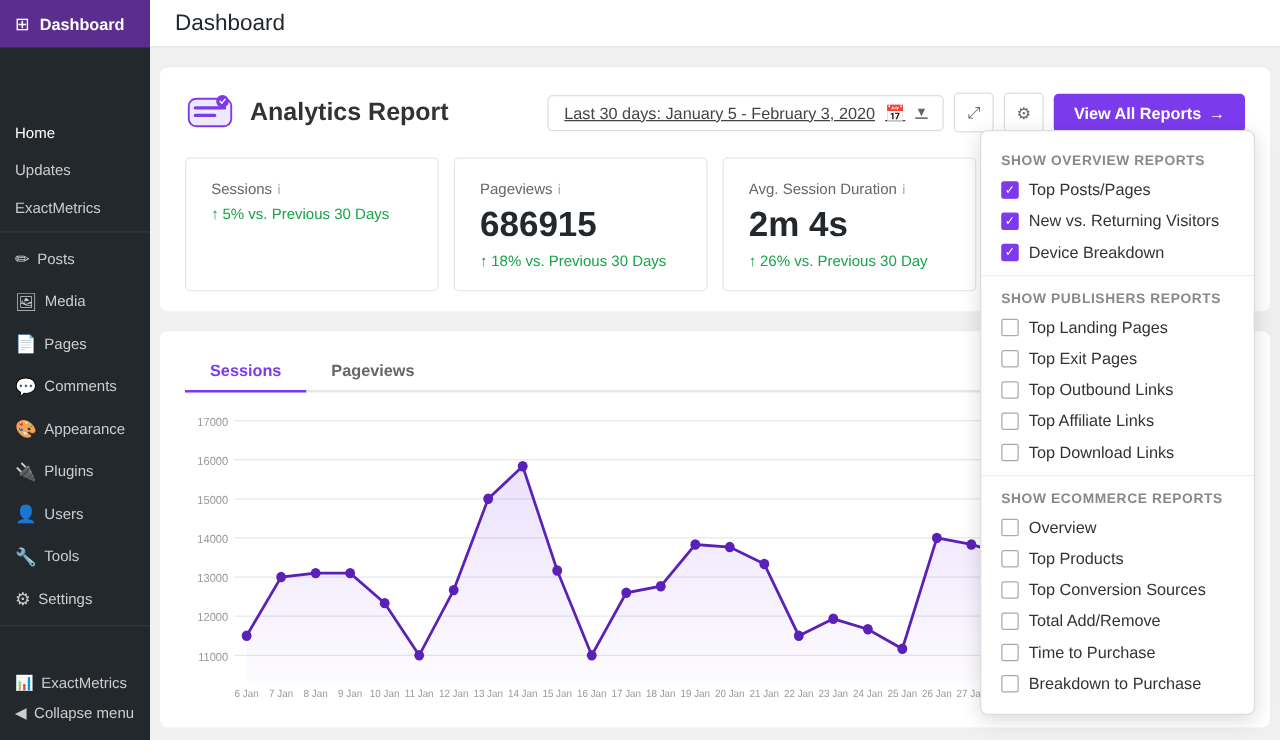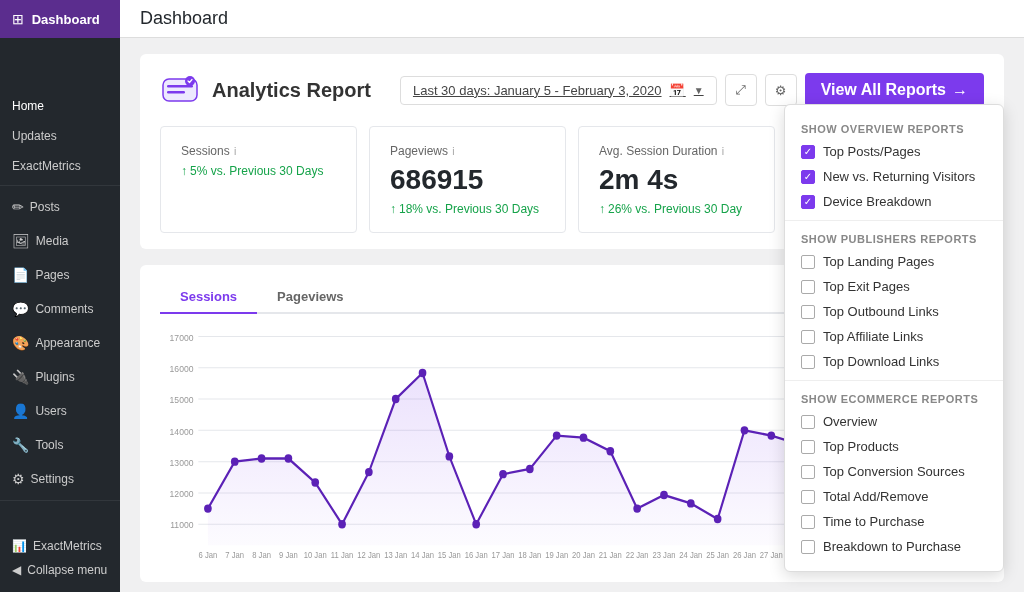--- a/index.html
+++ b/index.html
@@ -17,32 +17,32 @@
     .sidebar-section-item { display: flex; align-items: center; gap: 6px; padding: 9px 12px; color: #ccc; font-size: 12px; cursor: pointer; }
     .sidebar-section-item .icon { font-size: 14px; }
     .sidebar-divider { height: 1px; background: #32373c; margin: 4px 0; }
     .sidebar-bottom { margin-top: auto; padding: 10px 12px; }
     .sidebar-bottom-item { color: #ccc; font-size: 12px; padding: 5px 0; cursor: pointer; display: flex; align-items: center; gap: 6px; }
 
     
     .main { flex: 1; display: flex; flex-direction: column; overflow: hidden; }
     .main-header { background: white; padding: 0 20px; height: 38px; display: flex; align-items: center; border-bottom: 1px solid #ddd; }
     .main-header-title { font-size: 18px; font-weight: 400; color: #23282d; }
-    .main-content { flex: 1; padding: 16px 20px; overflow: hidden; position: relative; }
+    .main-content { flex: 1; padding: 16px 8px; overflow: hidden; position: relative; }
 
     
     .analytics-card { background: white; border-radius: 6px; padding: 16px 20px; margin-bottom: 16px; }
     .analytics-header { display: flex; align-items: center; justify-content: space-between; margin-bottom: 16px; }
     .analytics-title-group { display: flex; align-items: center; gap: 12px; }
     .analytics-logo { width: 40px; height: 40px; display: flex; align-items: center; justify-content: center; }
     .analytics-title { font-size: 20px; font-weight: 700; color: #333; }
     .analytics-controls { display: flex; align-items: center; gap: 8px; }
     .date-picker { border: 1px solid #ddd; border-radius: 4px; padding: 6px 12px; font-size: 13px; color: #444; display: flex; align-items: center; gap: 8px; background: white; cursor: pointer; text-decoration: underline; }
     .icon-btn { width: 32px; height: 32px; border: 1px solid #ddd; border-radius: 4px; display: flex; align-items: center; justify-content: center; cursor: pointer; background: white; }
-    .view-all-btn { background: #7c3aed; color: white; border: none; border-radius: 4px; padding: 8px 16px; font-size: 16px; font-weight: 600; cursor: pointer; display: flex; align-items: center; gap: 6px; }
+    .view-all-btn { background: #7c3aed; color: white; border: none; border-radius: 4px; padding: 8px 16px; font-size: 13px; font-weight: 600; cursor: pointer; display: flex; align-items: center; gap: 6px; }
 
     
     .stats-row { display: flex; gap: 0; margin-bottom: 0; }
     .stat-card { flex: 1; border: 1px solid #e5e7eb; border-radius: 4px; padding: 16px 20px; margin-right: 12px; }
     .stat-card:last-child { margin-right: 0; }
     .stat-label { font-size: 12px; color: #666; margin-bottom: 6px; display: flex; align-items: center; gap: 4px; }
     .stat-value { font-size: 28px; font-weight: 700; color: #23282d; margin-bottom: 6px; }
     .stat-change { font-size: 12px; color: #16a34a; display: flex; align-items: flex-end; gap: 3px; }
     .stat-change.positive::before { content: '↑'; }
 

